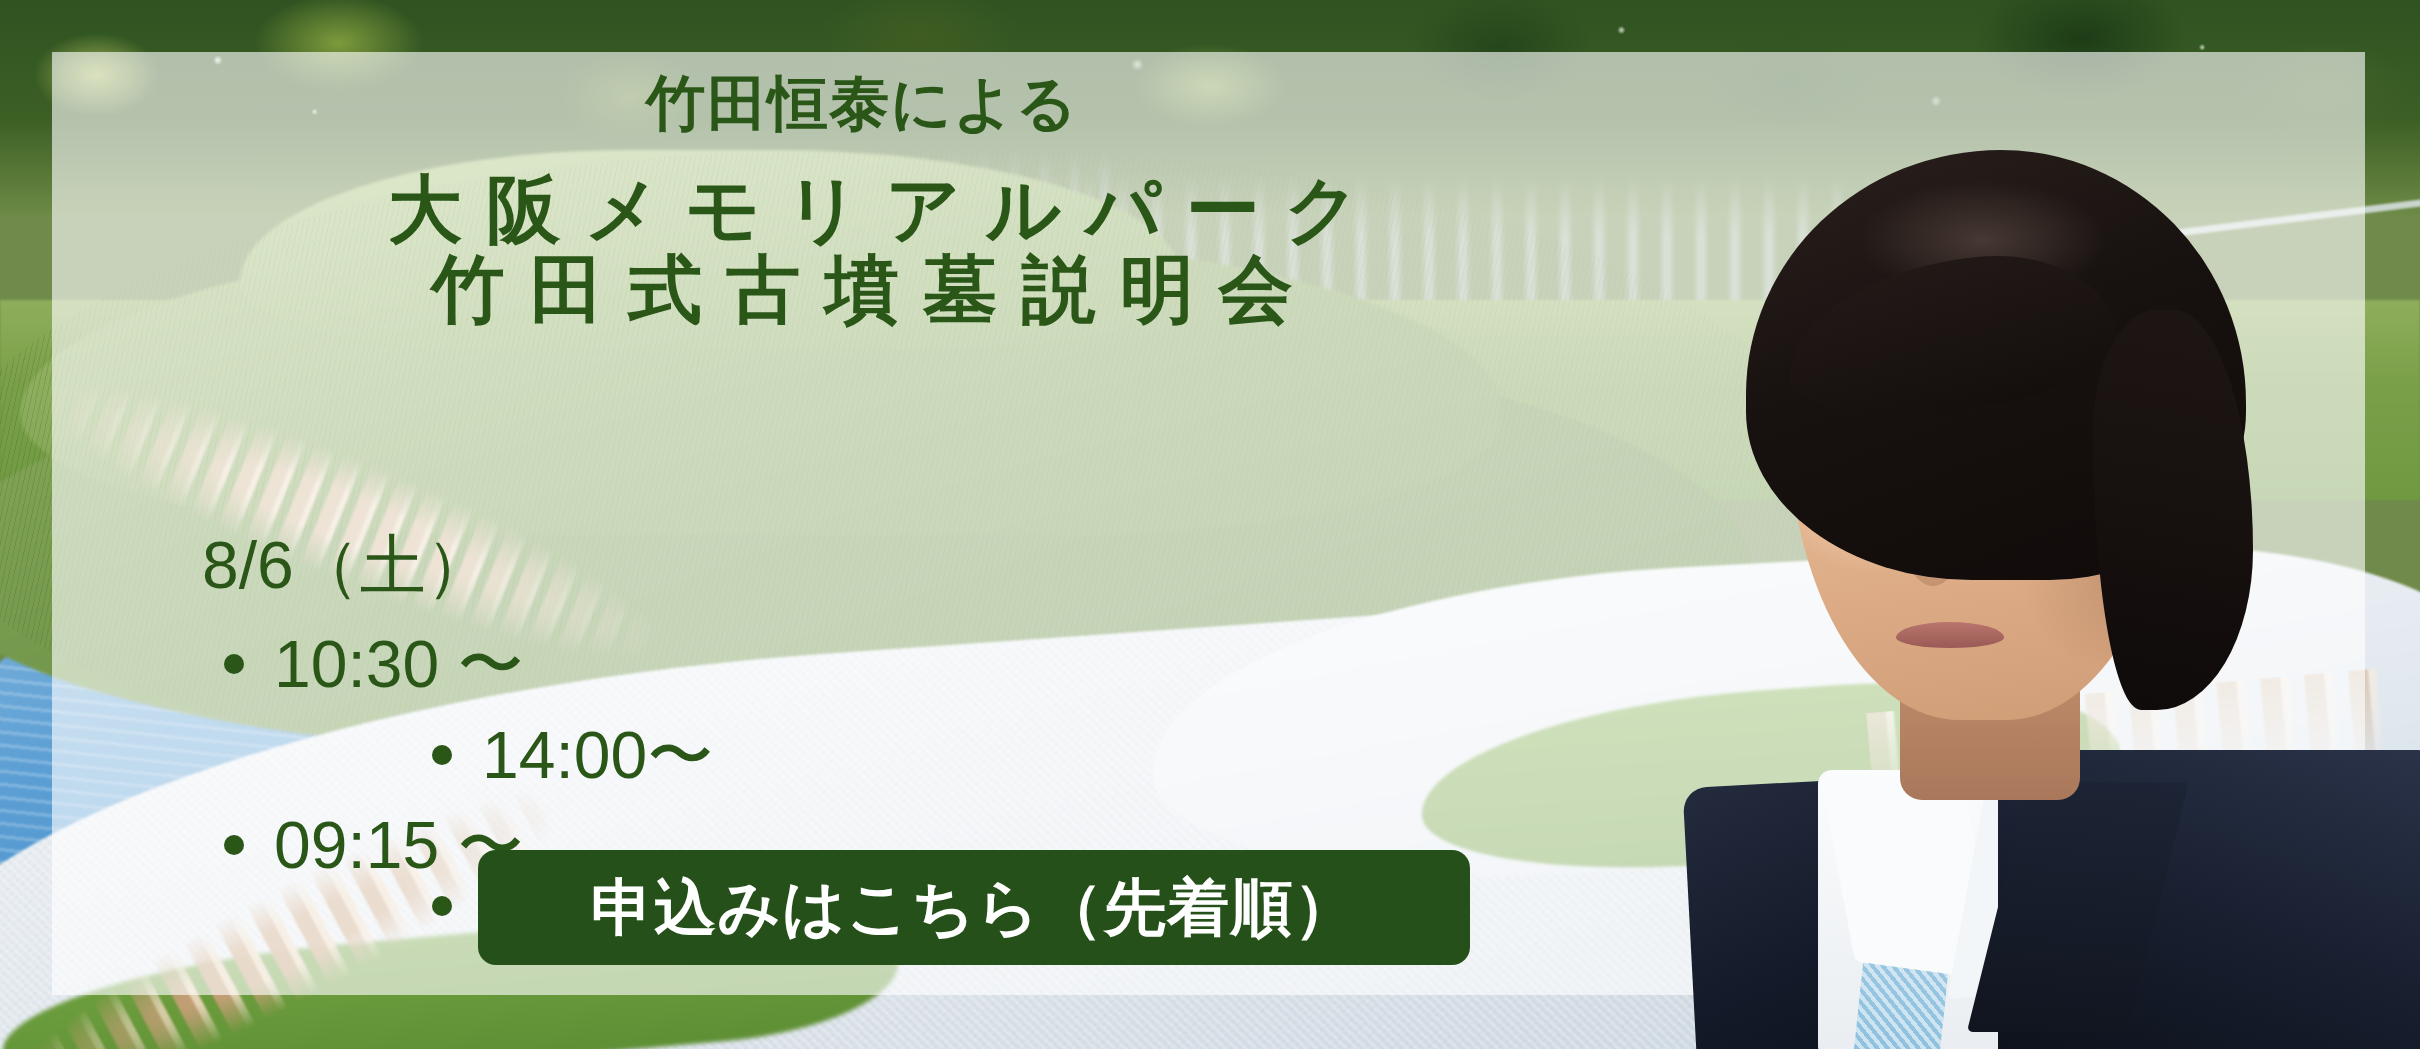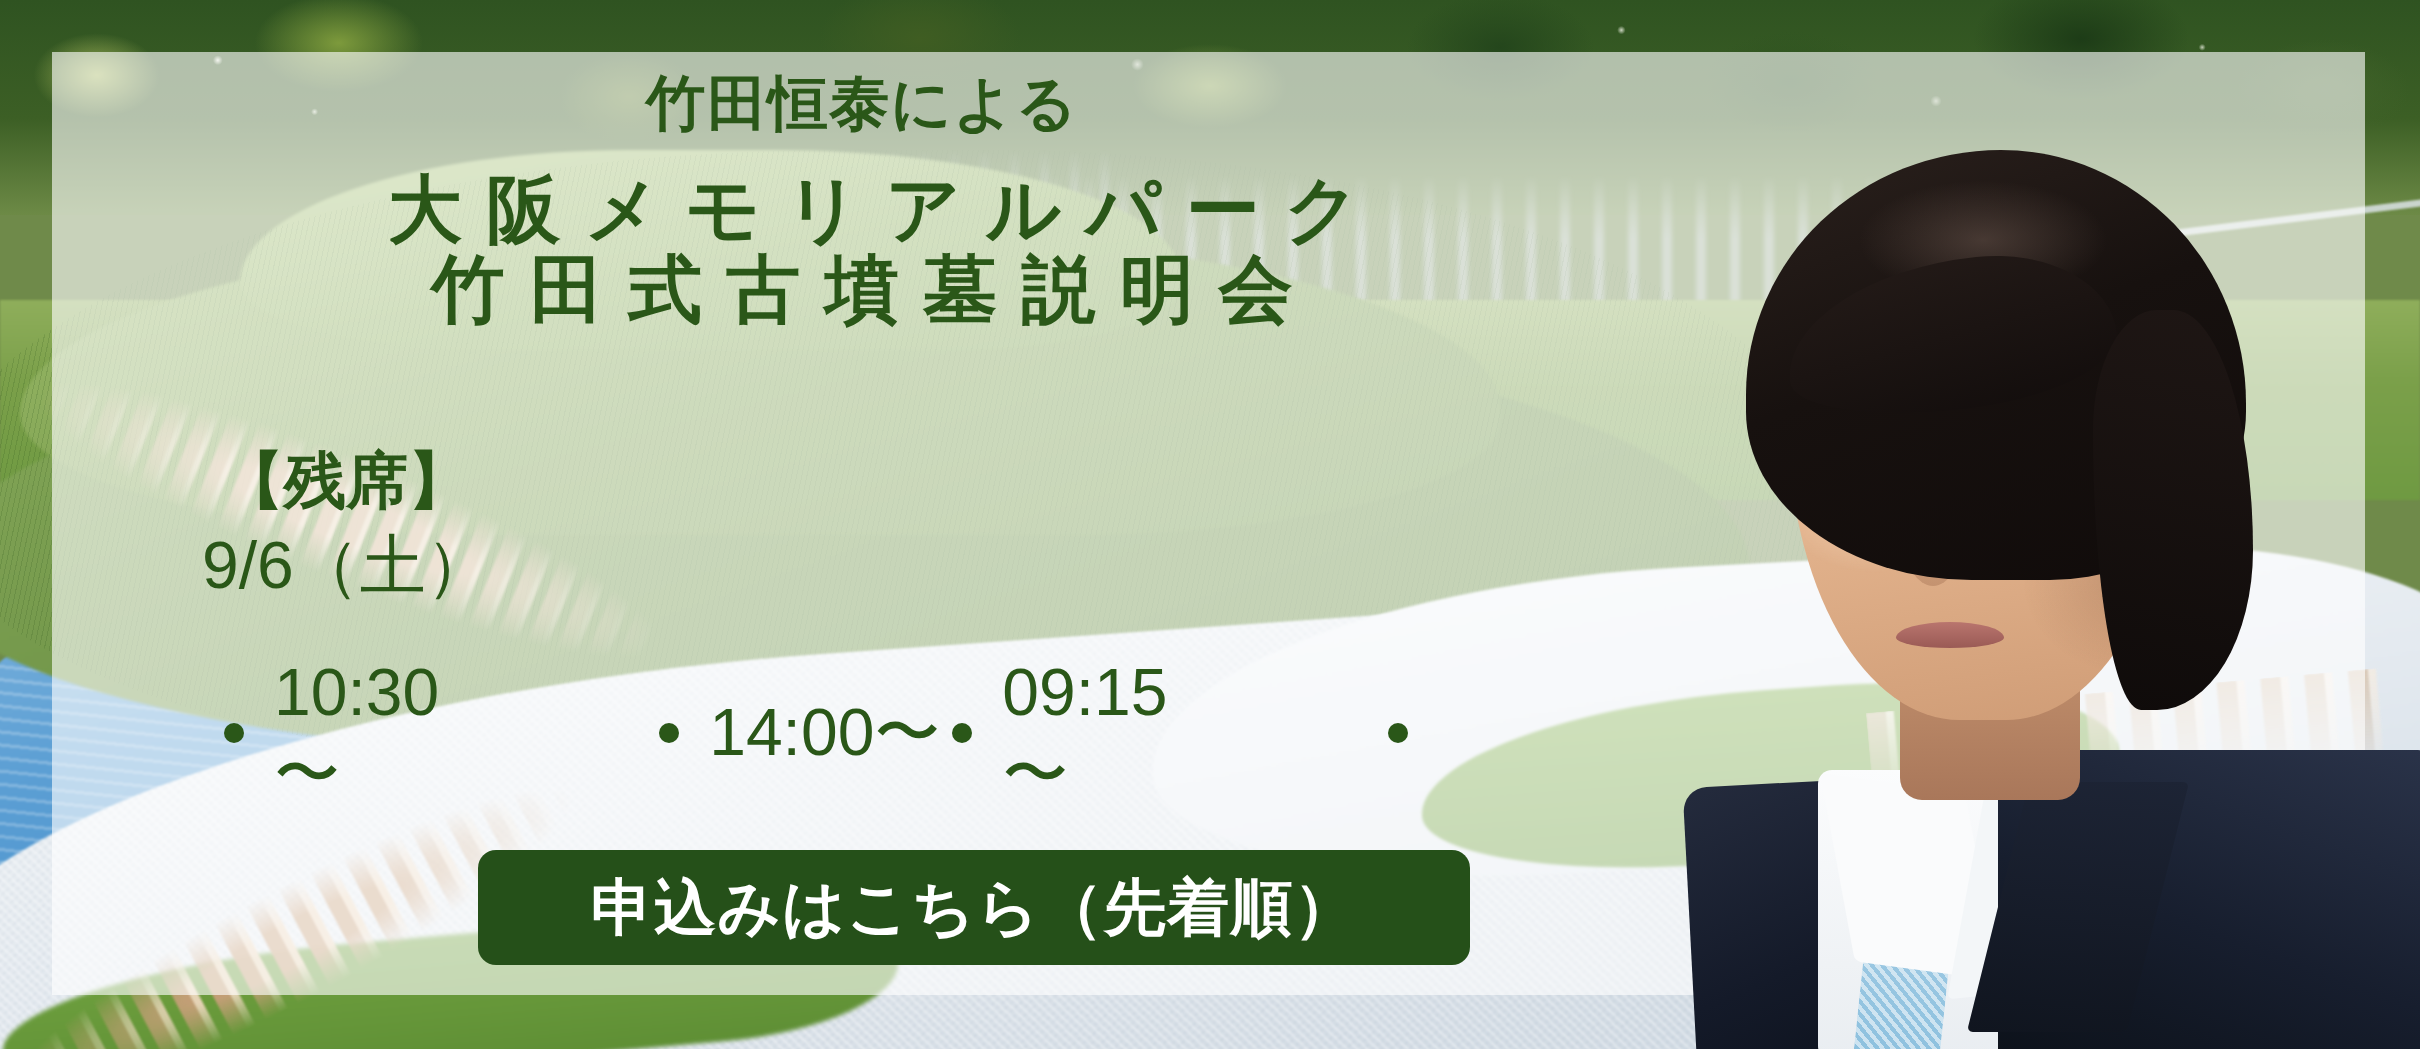--- a/index.html
+++ b/index.html
@@ -346,22 +346,22 @@
   .seats-label{
     position:absolute;left:170px;top:398px;
     font-size:62px;font-weight:700;line-height:1;
   }
   .seats-date{
     position:absolute;left:150px;top:480px;
     font-size:66px;font-weight:400;line-height:1;
   }
   .slots{
     position:absolute;left:160px;top:572px;width:1180px;
-    display:grid;grid-template-columns:1fr 1fr 1fr 1fr;
-    margin-top:28px;
+    display:grid;grid-template-columns:1fr;
+    row-gap:10px;
   }
   .slot{
     font-size:66px;font-weight:400;line-height:1.22;
     display:flex;align-items:center;gap:30px;
     padding-left:12px;
   }
   .slot .bullet{
     width:20px;height:20px;border-radius:50%;background:#2a5718;flex:0 0 auto;
   }
   .slot:nth-child(2),.slot:nth-child(4){padding-left:220px;}
@@ -440,23 +440,22 @@
     <div class="hair-side"></div>
   </div>
 
   <div class="copy">
 
     <div class="subtitle">竹田恒泰による</div>
 
     <div class="title">大阪メモリアルパーク
 竹田式古墳墓説明会</div>
 
-    <div class="seats-label">【残席】</div>
-
-    <div class="seats-date">9/6（土）</div>
+
+    <div class="seats-date">8/6（土）</div>
 
     <div class="slots">
       <div class="slot">
         <span class="bullet"></span>
         <span>10:30 〜</span>
       </div>
       <div class="slot">
         <span class="bullet"></span>
         <span>14:00〜</span>
       </div>

